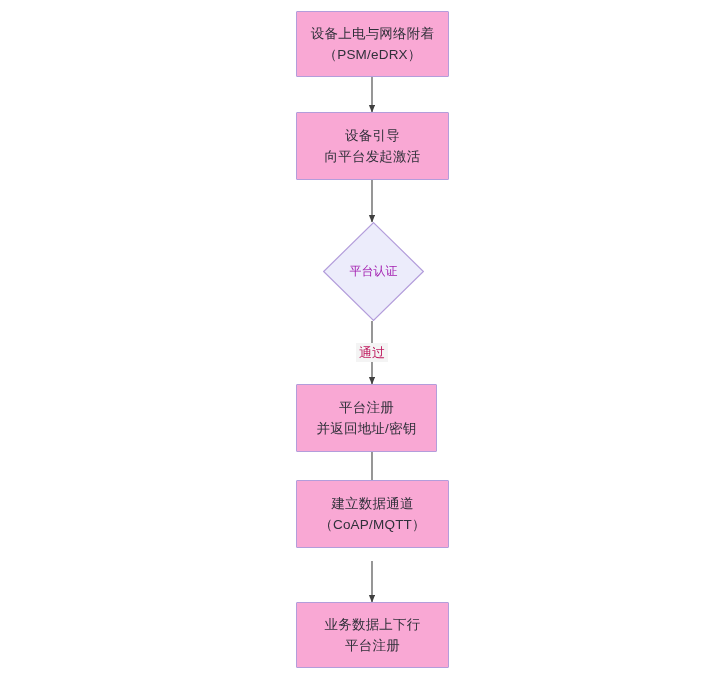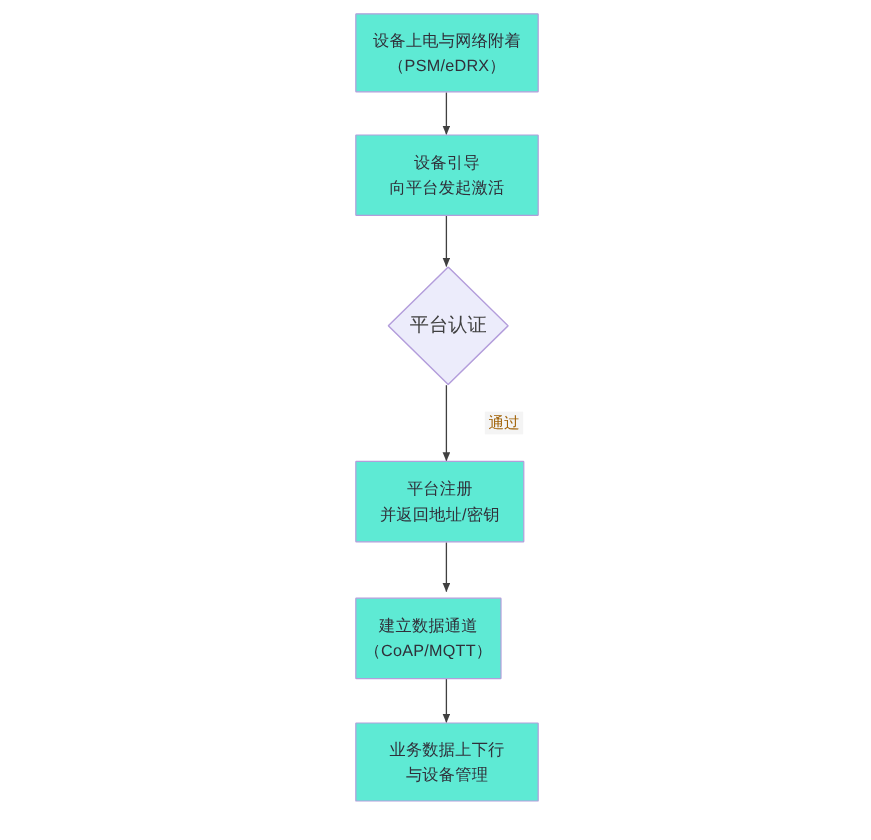--- a/index.html
+++ b/index.html
@@ -28,21 +28,21 @@
   }
   .node {
     position: absolute;
     box-sizing: border-box;
     display: flex;
     align-items: center;
     justify-content: center;
     text-align: center;
   }
   .node-process {
-    background: #5eead4;
+    background: #f9a8d4;
     border: 1px solid #b39ddb;
     border-radius: 1px;
   }
   .node-label {
     font-size: 13.5px;
     line-height: 21px;
     color: #30303a;
     letter-spacing: 0.2px;
     white-space: pre-line;
     padding: 0 6px;
@@ -54,35 +54,34 @@
   .diamond-shape {
     position: absolute;
     left: 0;
     top: 0;
     width: 100%;
     height: 100%;
   }
   .diamond-text {
     position: relative;
     z-index: 2;
-    font-size: 16px;
+    font-size: 12px;
     line-height: 21px;
-    color: #404040;
+    color: #a21caf;
     white-space: pre-line;
   }
   .edge-label {
     position: absolute;
     font-size: 13px;
     line-height: 17px;
-    color: #a16207;
+    color: #be185d;
     background: #f4f4f4;
     padding: 1px 3px;
     white-space: nowrap;
     transform: translateX(-50%);
-    margin-left: 48px;
   }
 </style>
 </head>
 <body>
 
 <div id="canvas">
 
   <svg id="edges" viewBox="0 0 726 700" xmlns="http://www.w3.org/2000/svg">
     <defs>
       <marker id="arrowhead" markerWidth="9" markerHeight="9" refX="7.2" refY="3.2" orient="auto" markerUnits="userSpaceOnUse">
@@ -113,25 +112,25 @@
       <polygon points="50,0.6 99.4,50 50,99.4 0.6,50" fill="#ececfb" stroke="#b39ddb" stroke-width="1.2"></polygon>
     </svg>
     <div class="diamond-text">平台认证</div>
   </div>
 
   <div class="node node-process" style="left: 296px; top: 384px; width: 141px; height: 68px;">
     <div class="node-label">平台注册
 并返回地址/密钥</div>
   </div>
 
-  <div class="node node-process" style="left: 296px; top: 498px; width: 122px; height: 68px; text-align: center;">
+  <div class="node node-process" style="left: 296px; top: 480px; width: 153px; height: 68px; text-align: center;">
     <div class="node-label">建立数据通道
 （CoAP/MQTT）</div>
   </div>
 
   <div class="node node-process" style="left: 296px; top: 602px; width: 153px; height: 66px;">
     <div class="node-label">业务数据上下行
-与设备管理</div>
+平台注册</div>
   </div>
 
   <div class="edge-label" style="left: 372px; top: 343px;">通过</div>
 
 </div>
 
 </body></html>

